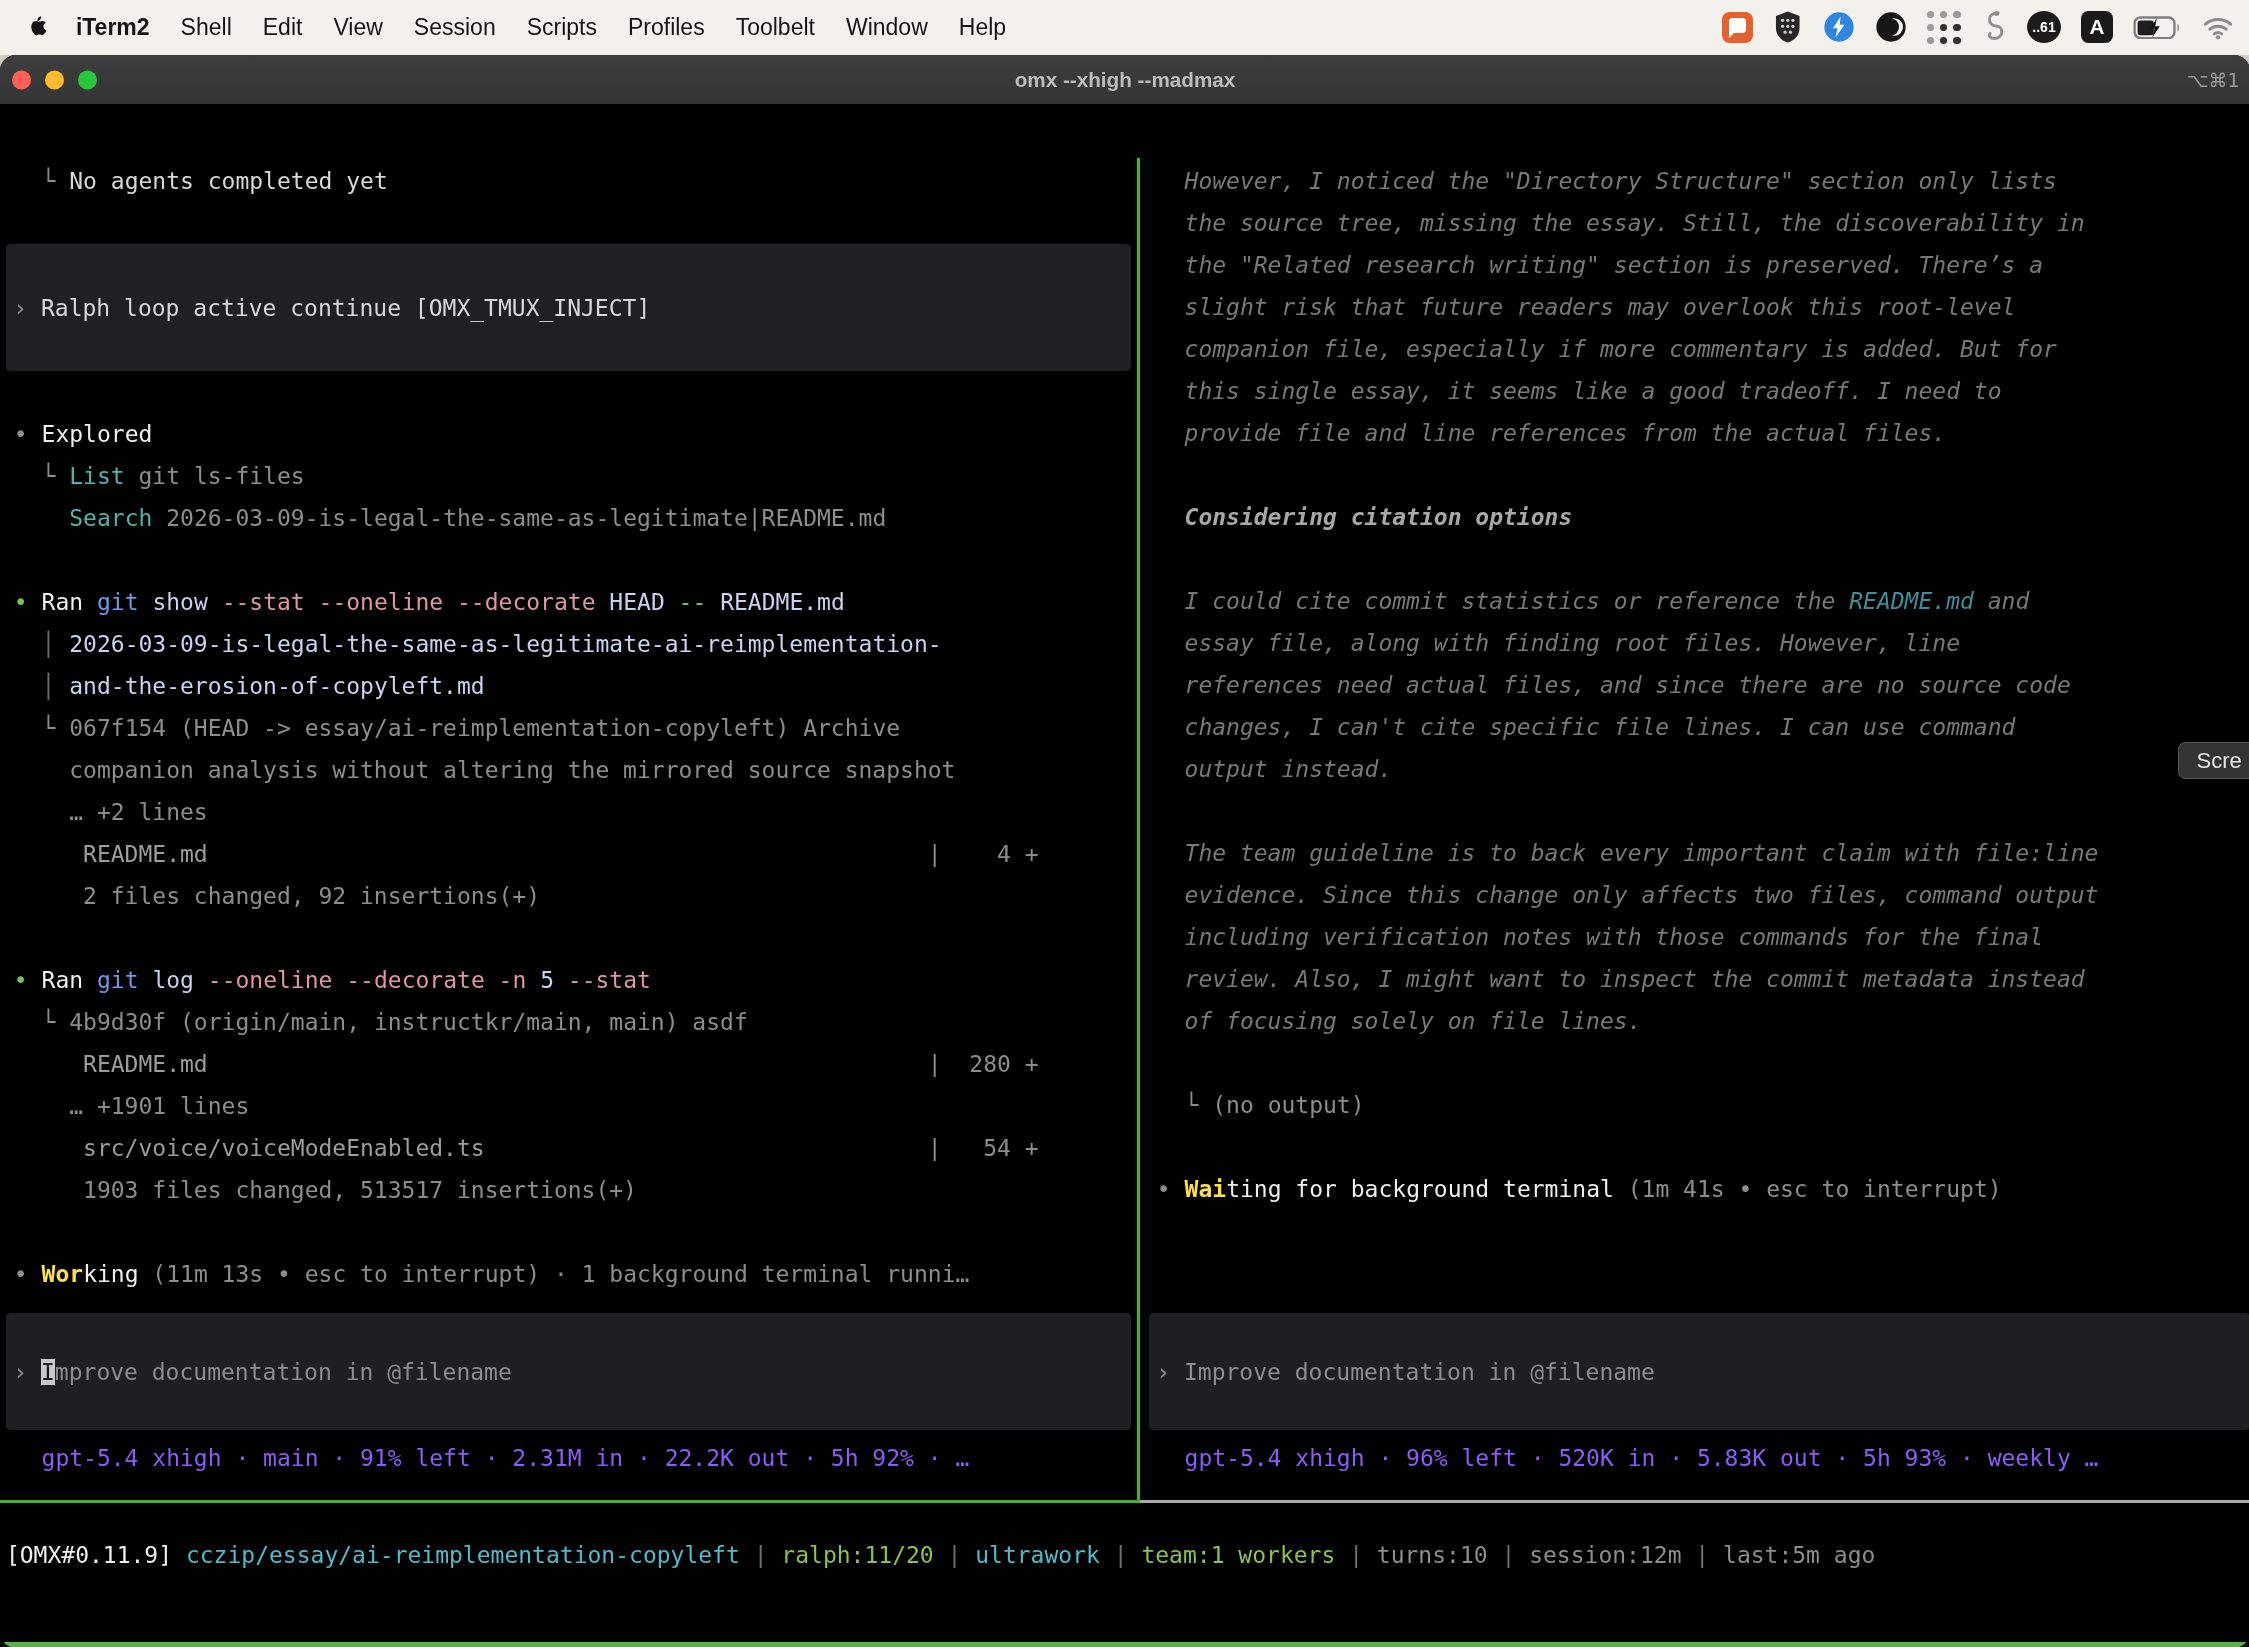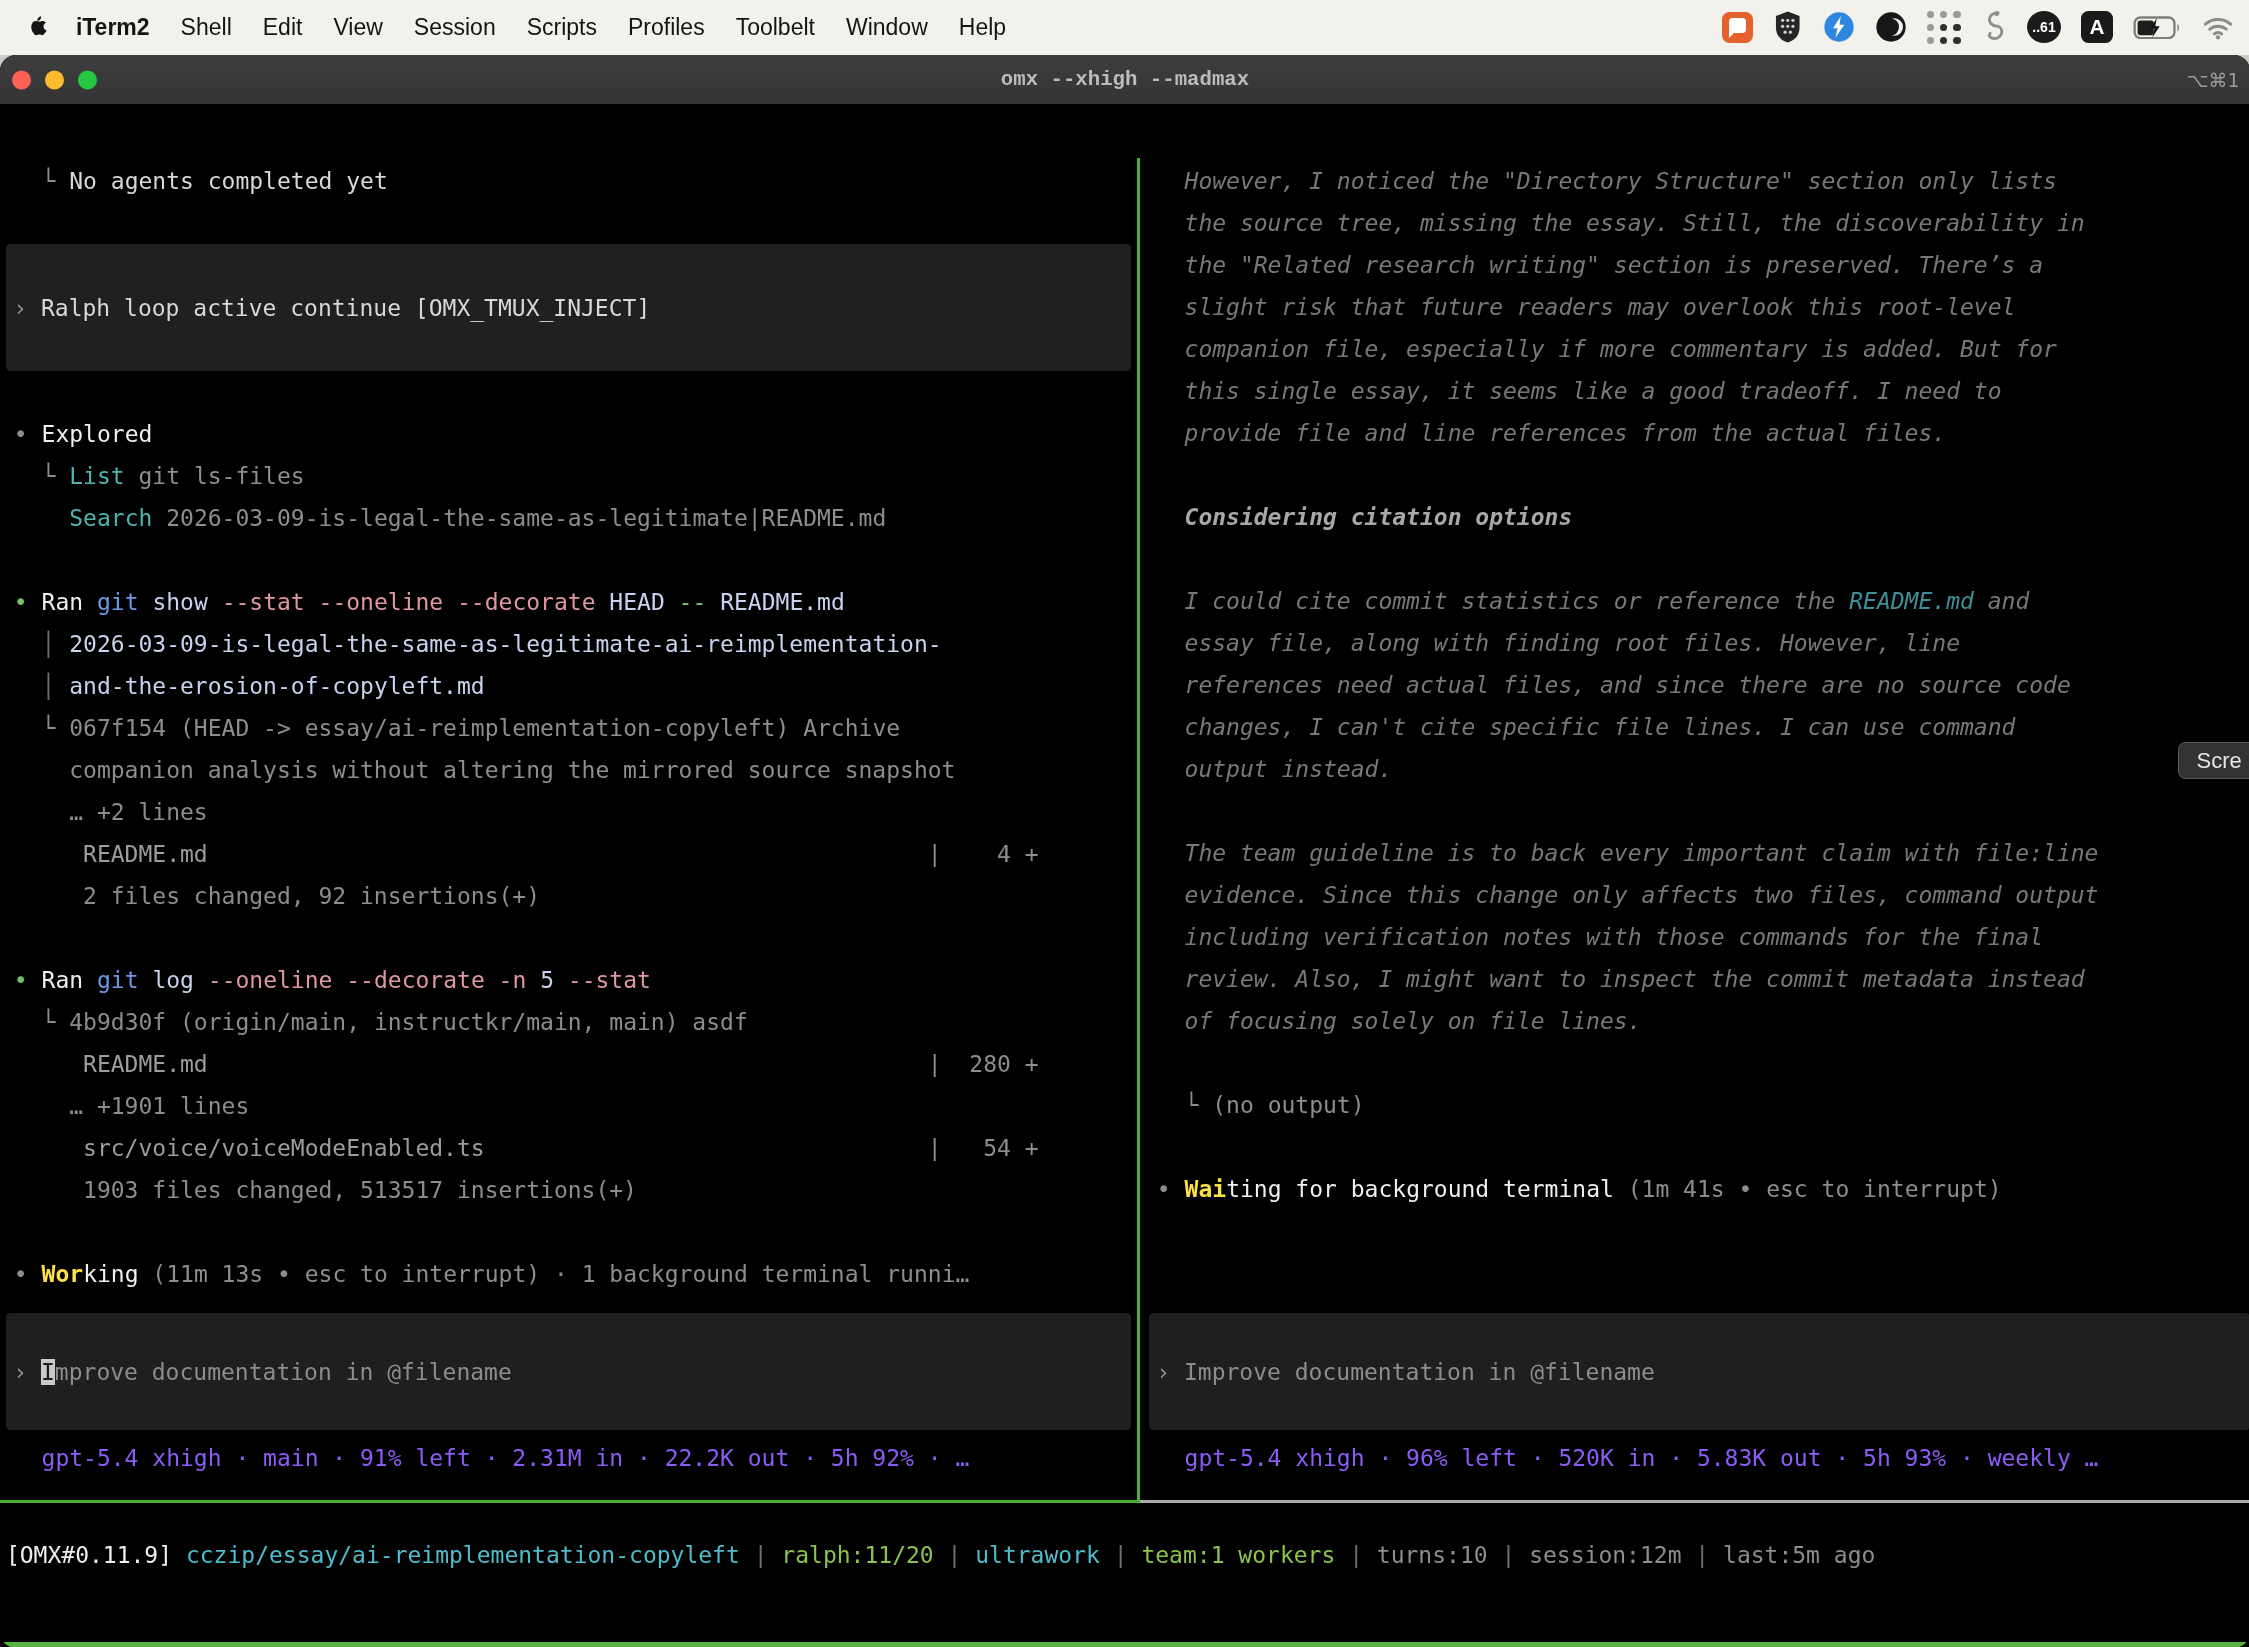--- a/index.html
+++ b/index.html
@@ -21,21 +21,21 @@
   .asquare{width:32px;height:32px;background:#1a1a1a;border-radius:7.4px;color:#fff;display:flex;align-items:center;justify-content:center;font-size:20.7px;font-weight:700;}
   .dots9{display:grid;grid-template-columns:repeat(3,8.9px);grid-auto-rows:8.9px;gap:4.4px;}
   .dots9 i{width:7.4px;height:7.4px;border-radius:50%;display:block;}
 
   
   .window{position:absolute;top:55px;left:0;width:2250px;height:1593px;background:#000;border-radius:16px;overflow:hidden;box-shadow:0 8.9px 44px rgba(0,0,0,.6);}
   .titlebar{height:49px;background:linear-gradient(#3e3e3e,#343434);position:relative;display:flex;align-items:center;justify-content:center;}
   .traffic{position:absolute;left:11.8px;top:50%;transform:translateY(-50%);display:flex;gap:14px;}
   .tl{width:19px;height:19px;border-radius:50%;}
   .tl.red{background:#fe5f57;}.tl.yellow{background:#febb2e;}.tl.green{background:#27c73f;}
-  .title{color:#bcbcbc;font-family:Liberation Mono, monospace;font-size:20.7px;font-weight:700;}
+  .title{color:#bcbcbc;font-family:Liberation Sans, sans-serif;font-size:20.7px;font-weight:700;}
   .shortcut{position:absolute;right:10.3px;top:50%;transform:translateY(-50%);color:#9a9a9a;font-size:19px;font-family:"DejaVu Sans",sans-serif;}
 
   
   .term{position:absolute;top:103px;left:0;right:0;bottom:0;background:#000;font-size:23px;}
   .pane{position:absolute;top:0;height:1345px;overflow:hidden;}
   .pane.left{left:0;width:1137px;}
   .pane.right{left:1143px;width:1107px;}
   .lines{position:absolute;top:2.2px;left:0;right:0;}
   .ln{height:42px;line-height:42px;white-space:pre;}
   .banner{height:127px;background:#202023;border-radius:4.4px;margin:0 5.9px;display:flex;align-items:center;white-space:pre;padding-left:7.4px;}

